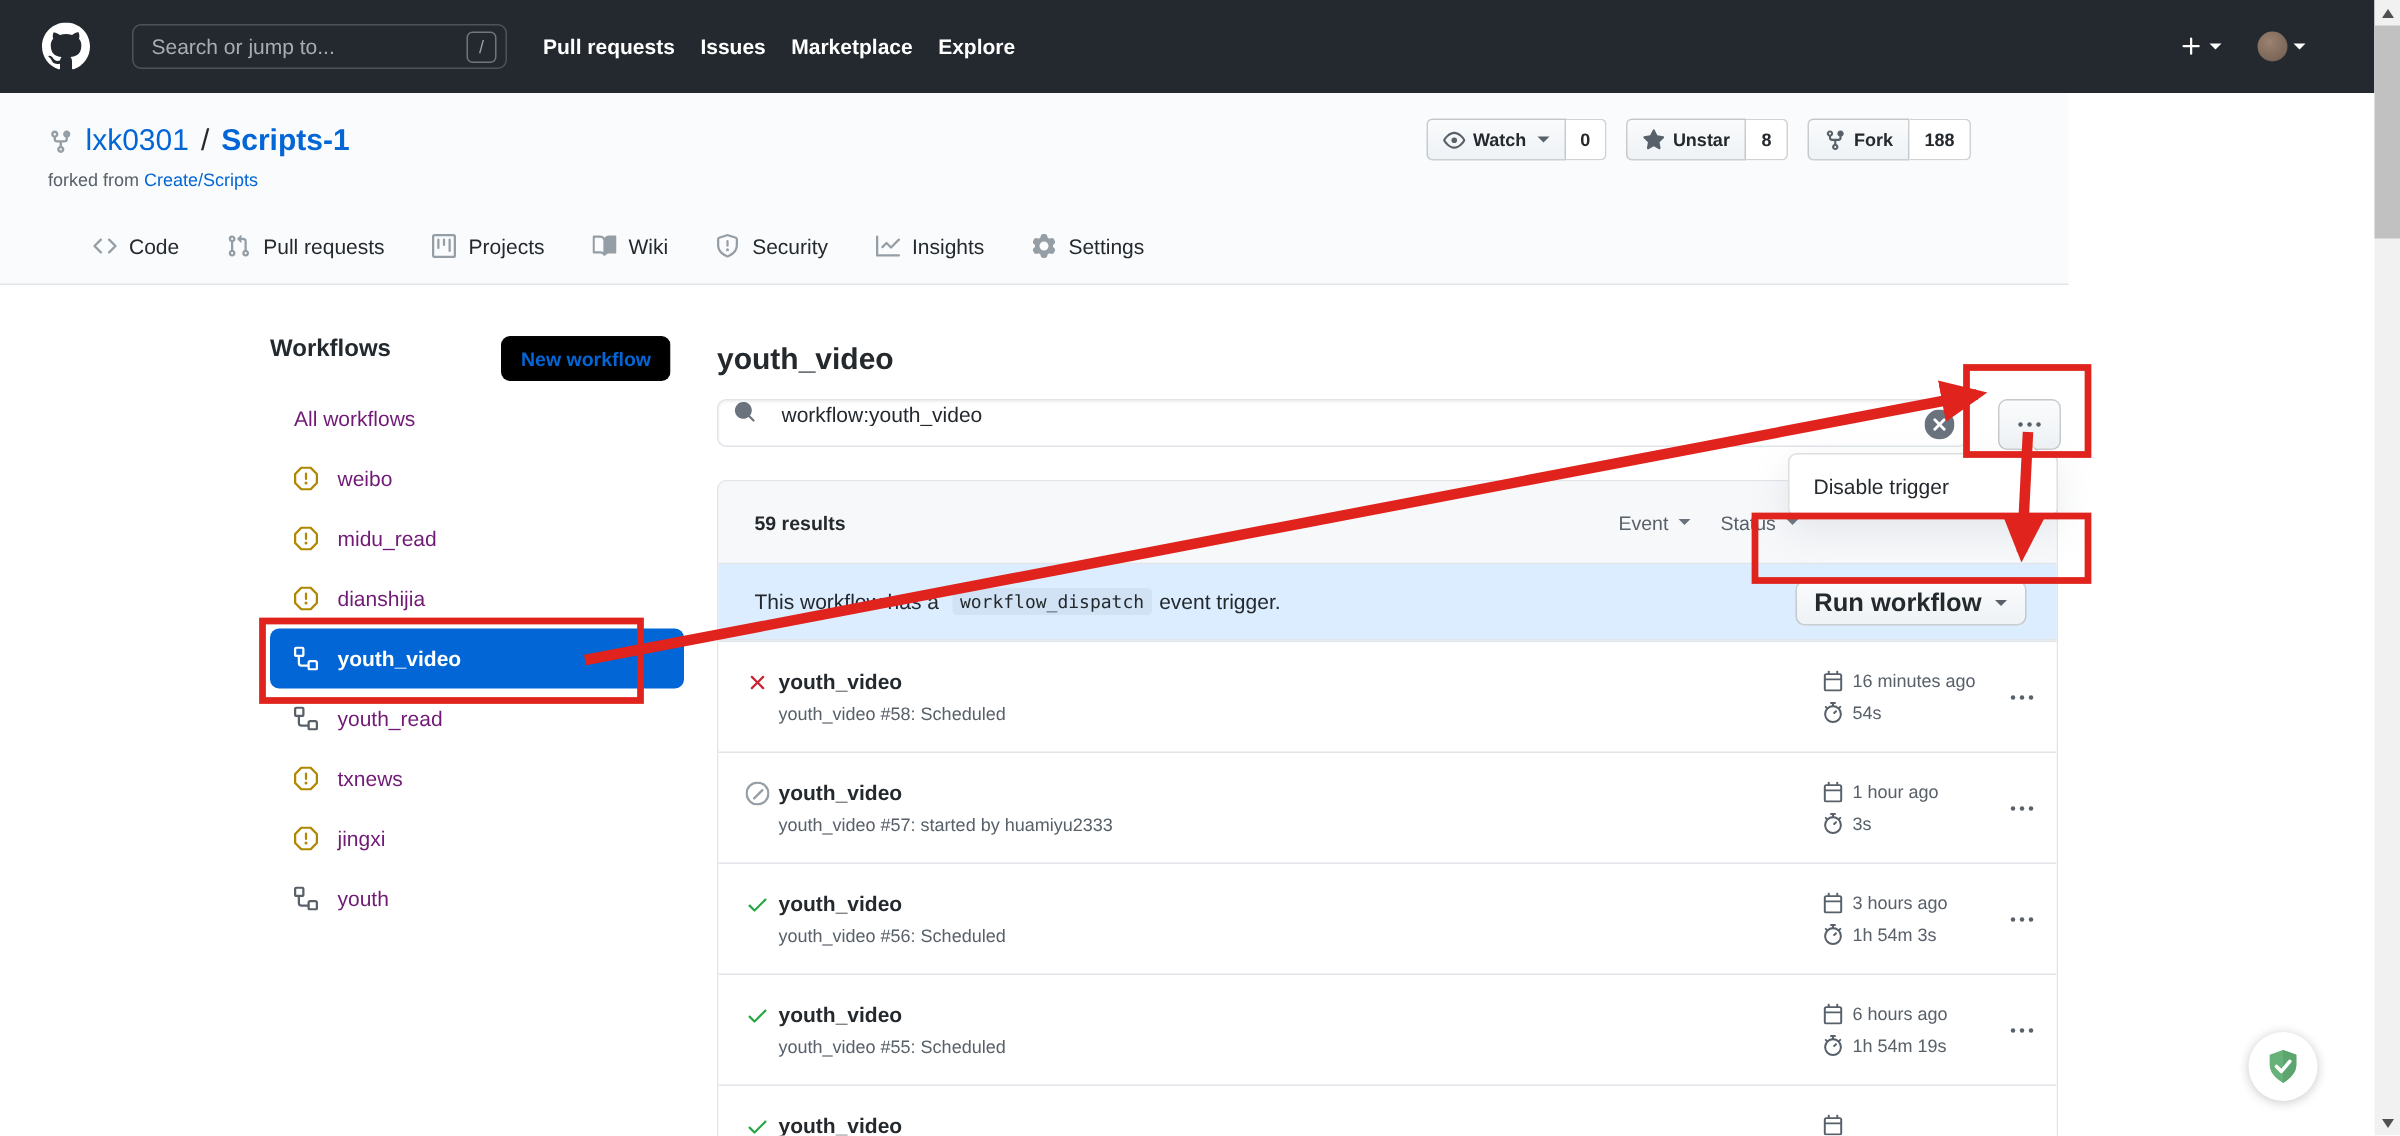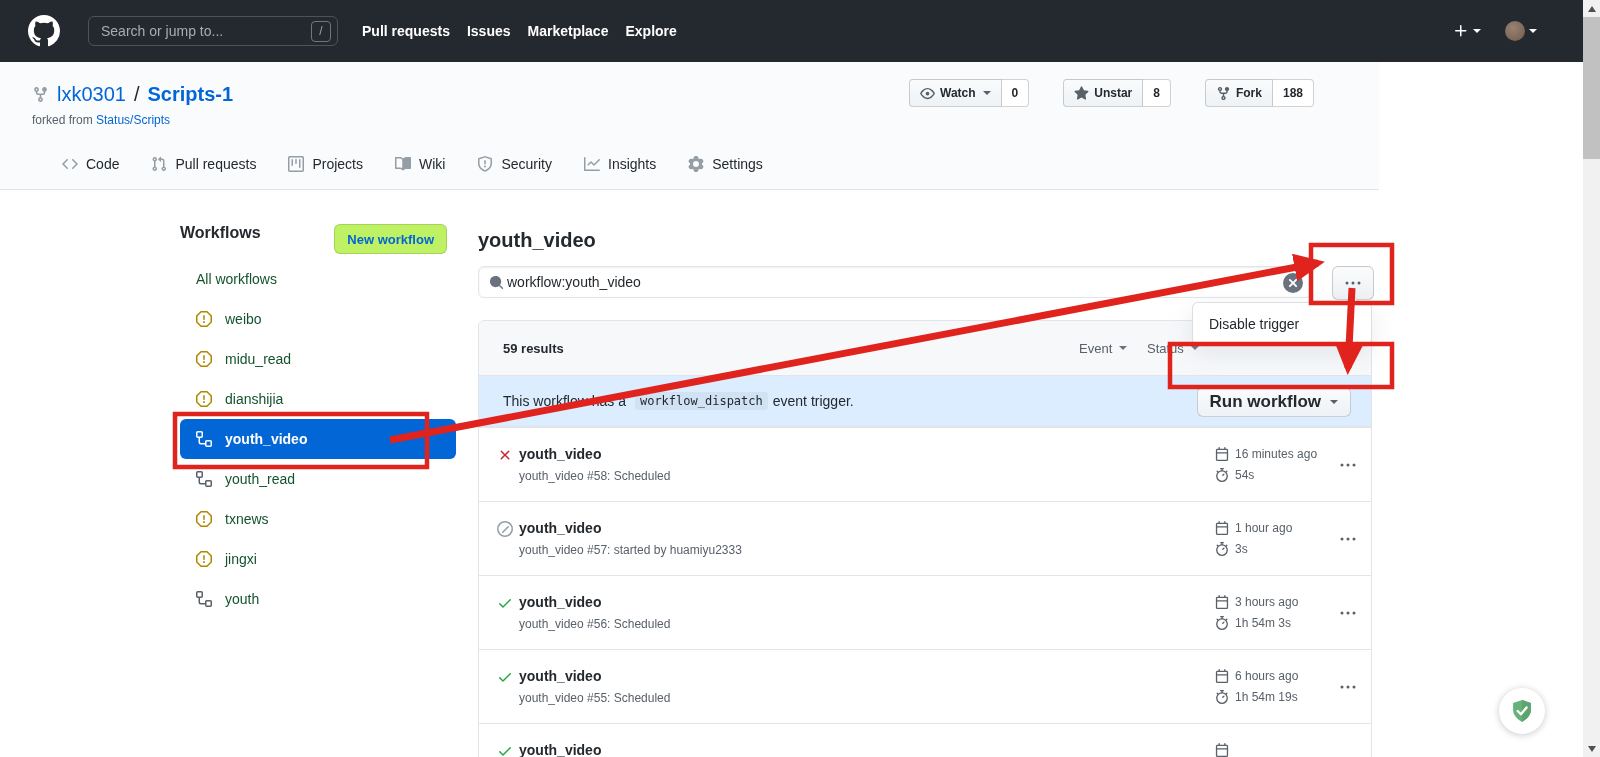--- a/index.html
+++ b/index.html
@@ -41,21 +41,21 @@
     position:absolute;top:62px;left:0;width:1379px;height:128px;background:#fafbfc;
     border-bottom:1px solid #e1e4e8;box-sizing:border-box;z-index:4;
   }
   .repo-title-row{position:absolute;left:32px;top:21px;display:flex;align-items:center;gap:8px;font-size:20px;}
   .repo-title-row svg{fill:#959da5;}
   .repo-link{color:#0366d6;text-decoration:none;cursor:pointer;}
   .repo-sep{color:#24292e;}
   .repo-name{font-weight:700;}
   .forked-from{position:absolute;left:32px;top:51px;font-size:12px;color:#586069;}
   .forked-from .repo-link{font-size:12px;}
-  .repo-actions{position:absolute;right:65px;top:17px;display:flex;gap:34px;text-align:right;}
+  .repo-actions{position:absolute;right:65px;top:17px;display:flex;gap:13px;text-align:right;}
   .btn-group{display:flex;}
   .soc-btn{
     display:flex;align-items:center;gap:5px;height:28px;padding:0 10px;box-sizing:border-box;
     font-size:12px;font-weight:700;color:#24292e;background:linear-gradient(180deg,#fafbfc,#eff3f6 90%);
     border:1px solid rgba(27,31,35,.2);border-radius:4px 0 0 4px;cursor:pointer;white-space:nowrap;
   }
   .soc-btn svg{fill:#586069;}
   .soc-count{
     display:flex;align-items:center;height:28px;padding:0 10px;box-sizing:border-box;font-size:12px;font-weight:700;
     background:#fff;border:1px solid rgba(27,31,35,.2);border-left:0;border-radius:0 4px 4px 0;cursor:pointer;
@@ -71,41 +71,41 @@
   .tab svg{fill:#959da5;}
   .tab.active{font-weight:700;border-bottom-color:#f9826c;}
   .tab.active svg{fill:#24292e;}
 
   
   .sidebar{position:absolute;left:180px;top:216px;width:276px;z-index:3;}
   .sidebar-head{position:relative;height:30px;margin-top:8px;display:flex;align-items:flex-start;}
   .sidebar-title{font-size:16px;font-weight:700;}
   .new-workflow-btn{
     position:absolute;right:9px;top:0;height:30px;padding:0 12px;box-sizing:border-box;
-    display:flex;align-items:center;font-size:13px;font-weight:600;color:#0366d6;background:#bef264;
+    display:flex;align-items:center;font-size:13px;font-weight:600;color:#0366d6;background:#000000;
     border:1px solid rgba(27,31,35,.15);border-radius:6px;cursor:pointer;
   }
   .wf-list{margin-top:5px;}
   .wf-item{
     height:40px;display:flex;align-items:center;padding-left:16px;box-sizing:border-box;gap:13px;
-    font-size:14px;color:#14532d;cursor:pointer;border-radius:6px;
+    font-size:14px;color:#701a75;cursor:pointer;border-radius:6px;
   }
   .wf-item svg{flex:none;}
   .wf-item .wf-ic{fill:#586069;}
   .wf-item .warn-ic{fill:#b08800;}
   .wf-item.selected{background:#0366d6;color:#fff;font-weight:600;}
   .wf-item.selected svg{fill:#fff;}
 
   
   .main{position:absolute;left:478px;top:216px;width:894px;z-index:3;}
   .main h1{margin:10px 0 0 0;font-size:20px;font-weight:700;line-height:28px;}
   .search-row{margin-top:12px;display:flex;gap:20px;position:relative;}
   .run-search{
     position:relative;flex:none;width:834px;height:32px;border:1px solid #e1e4e8;border-radius:6px;
-    background:#fff;display:flex;align-items:center;padding:0 10px;box-sizing:border-box;gap:1px;
+    background:#fff;display:flex;align-items:flex-start;padding:0 10px;box-sizing:border-box;gap:15px;
     box-shadow:inset 0 1px 2px rgba(27,31,35,.075);
   }
   .run-search svg.mag{fill:#6a737d;flex:none;}
   .run-search input{flex:1;border:0;outline:0;font-size:14px;color:#24292e;font-family:inherit;background:transparent;}
   .clear-btn{position:absolute;right:8px;top:6px;width:20px;height:20px;cursor:pointer;}
   .clear-btn svg{fill:#6a737d;}
   .kebab-btn{
     flex:none;width:40px;height:32px;background:linear-gradient(180deg,#fafbfc,#eff3f6 90%);
     border:1px solid rgba(27,31,35,.2);border-radius:6px;cursor:pointer;position:relative;
   }
@@ -218,21 +218,21 @@
     <div class="repo-title-row">
       <svg viewBox="0 0 16 16" width="17" height="17">
           <path d="M5 3.25a.75.75 0 1 1-1.5 0 .75.75 0 0 1 1.5 0zm0 2.122a2.25 2.25 0 1 0-1.5 0v.878A2.25 2.25 0 0 0 5.75 8.5h1.5v2.128a2.251 2.251 0 1 0 1.5 0V8.5h1.5a2.25 2.25 0 0 0 2.25-2.25v-.878a2.25 2.25 0 1 0-1.5 0v.878a.75.75 0 0 1-.75.75h-4.5A.75.75 0 0 1 5 6.25v-.878zm3.75 7.378a.75.75 0 1 1-1.5 0 .75.75 0 0 1 1.5 0zm3-8.75a.75.75 0 1 0 0-1.5.75.75 0 0 0 0 1.5z"></path>
         </svg>
       <a class="repo-link">lxk0301</a>
       <span class="repo-sep">/</span>
       <a class="repo-link repo-name">Scripts-1</a>
     </div>
     <div class="forked-from">
       <span>forked from</span>
-      <a class="repo-link">Status/Scripts</a>
+      <a class="repo-link">Create/Scripts</a>
     </div>
 
     <div class="repo-actions">
       <div class="btn-group">
         <div class="soc-btn">
           <svg viewBox="0 0 16 16" width="15" height="15">
               <path d="M1.679 7.932c.412-.621 1.242-1.75 2.366-2.717C5.175 4.242 6.527 3.5 8 3.5c1.473 0 2.824.742 3.955 1.715 1.124.967 1.954 2.096 2.366 2.717a.119.119 0 0 1 0 .136c-.412.621-1.242 1.75-2.366 2.717C10.825 11.758 9.473 12.5 8 12.5c-1.473 0-2.824-.742-3.955-1.715C2.92 9.818 2.09 8.69 1.679 8.068a.119.119 0 0 1 0-.136zM8 2c-1.981 0-3.67.992-4.933 2.078C1.797 5.169.88 6.423.43 7.1a1.619 1.619 0 0 0 0 1.798c.45.678 1.367 1.932 2.637 3.024C4.329 13.008 6.019 14 8 14c1.981 0 3.67-.992 4.933-2.078 1.27-1.091 2.187-2.345 2.637-3.023a1.619 1.619 0 0 0 0-1.798c-.45-.678-1.367-1.932-2.637-3.024C11.671 2.992 9.981 2 8 2zm0 8a2 2 0 1 0 0-4 2 2 0 0 0 0 4z"></path>
             </svg>
           <span>Watch</span>
           <span class="caret-dark"></span>

